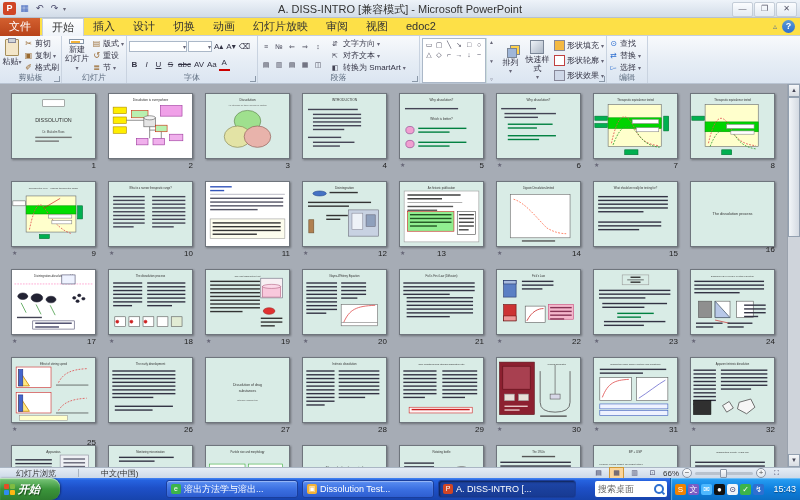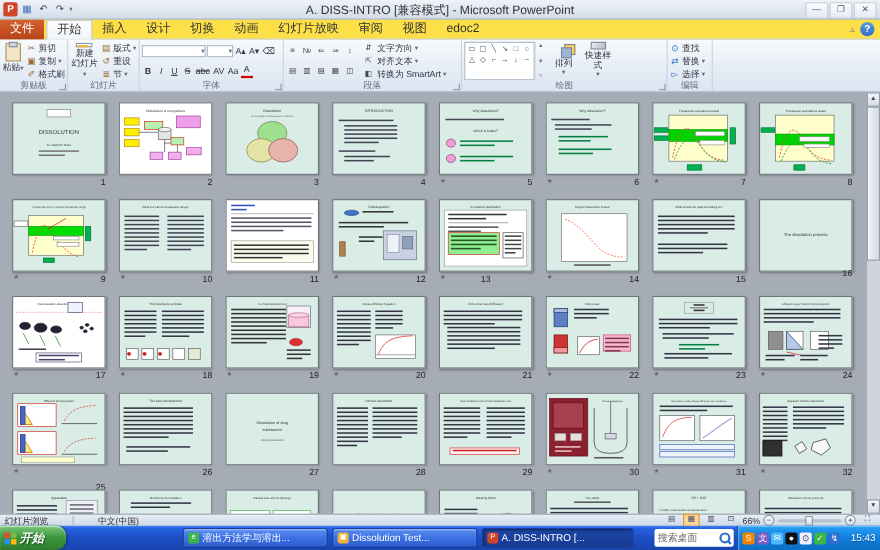--- a/index.html
+++ b/index.html
@@ -77,21 +77,21 @@
   .slide svg{display:block}
   .snum{position:absolute;width:85px;text-align:right;font-size:8px;color:#222}
   .sstar{position:absolute;font-size:6px;color:#667}
   .sb{position:absolute;right:0;top:0;width:13px;height:383px;background:#cfd4db;border-left:1px solid #9aa2ad;box-sizing:border-box}
   .sbbtn{position:absolute;left:0;width:12px;height:13px;background:linear-gradient(#f4f6f8,#d8dde3);
     border:1px solid #93a0b0;box-sizing:border-box;font-size:6px;text-align:center;line-height:11px;color:#445}
   .sbthumb{position:absolute;left:0;top:13px;width:12px;height:140px;background:linear-gradient(90deg,#f2f5f8,#d4dae2);
     border:1px solid #93a0b0;box-sizing:border-box}
   
   .statusbar{position:absolute;left:0;top:467px;width:800px;height:11px;display:flex;align-items:center;
-    gap:22px;padding:0 4px;box-sizing:border-box;font-size:8px;color:#333;
+    gap:22px;padding:0 16px;box-sizing:border-box;font-size:8px;color:#333;
     background:linear-gradient(#e6edf5,#cdd9e8);border-top:1px solid #aab6c4}
   .sep{width:1px;height:8px;background:#aab4c0}
   .sright{margin-left:auto;display:flex;align-items:center;gap:3px}
   .vicon{width:13px;height:10px;font-size:7px;line-height:10px;text-align:center;color:#446;border:1px solid transparent}
   .vicon.active{background:#fcd59a;border:1px solid #d09838}
   .zbtn{width:10px;height:10px;border-radius:50%;border:1px solid #8a95a5;font-size:8px;line-height:8px;
     text-align:center;color:#555;background:linear-gradient(#fff,#dde4ec);box-sizing:border-box}
   .ztrack{width:58px;height:3px;background:#b8c2ce;position:relative;border-radius:2px}
   .zthumb{position:absolute;left:25px;top:-3px;width:7px;height:9px;
     background:linear-gradient(#fdfdfd,#d5dce5);border:1px solid #8a95a5;border-radius:1px;box-sizing:border-box}
@@ -312,22 +312,38 @@
               <i></i>
             </span>
           <span>排列</span>
             <span class="da">▾</span>
         </div>
         <div class="midbtn">
           <span class="cube"></span>
           <span>快速样式</span>
             <span class="da">▾</span>
         </div>
-      </div>
-      <div class="glabel">绘图</div>
+        <div class="fcol" style="margin-left:2px">
+          <div class="prow">
+              <span class="dicon" style="background:#f4b942"></span>
+              <span>形状填充</span>
+              <span class="da">▾</span>
+            </div>
+          <div class="prow">
+              <span class="dicon" style="background:#fff;border-color:#c04040"></span>
+              <span>形状轮廓</span>
+              <span class="da">▾</span>
+            </div>
+          <div class="prow">
+              <span class="dicon" style="background:#cfd8e8"></span>
+              <span>形状效果</span>
+              <span class="da">▾</span>
+            </div>
+        </div>
+      </div>
       <span class="launcher"></span>
     </div>
 
     <div class="rgroup" style="width:41px">
       <div class="fcol" style="flex:1;padding:2px 0 0 2px">
         <div class="prow">
             <span class="eicon">⊙</span>
             <span>查找</span>
           </div>
         <div class="prow">

